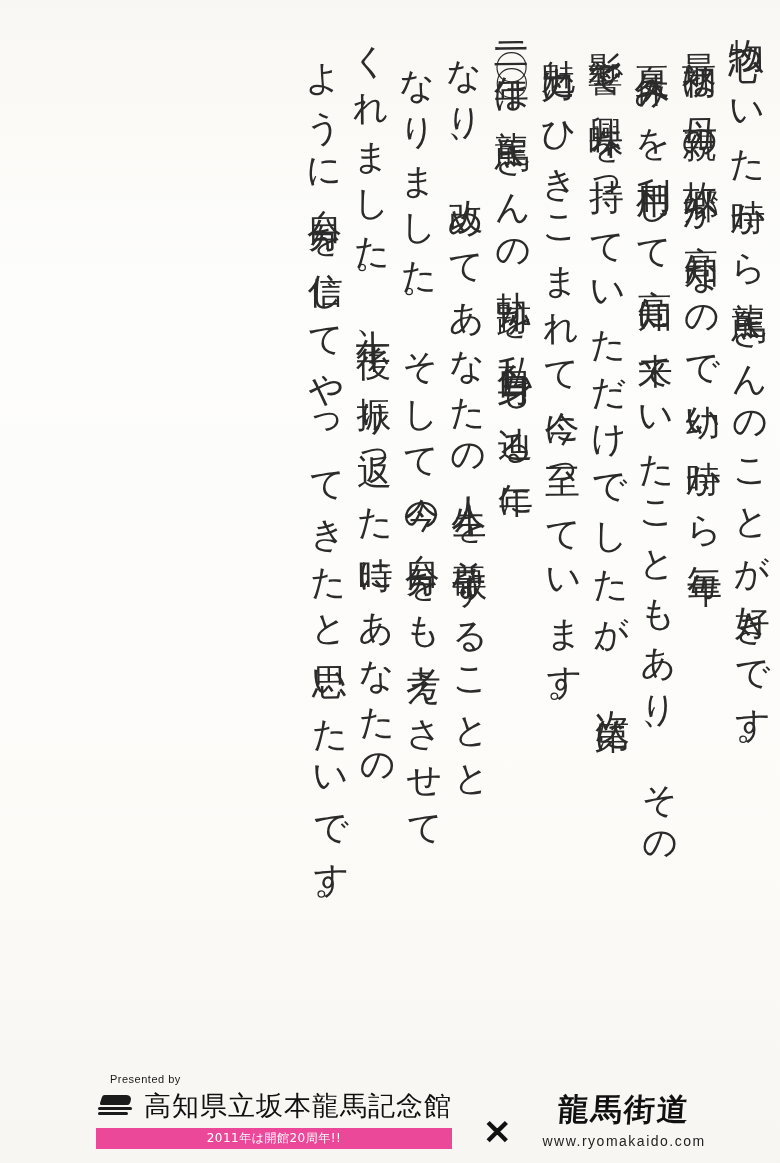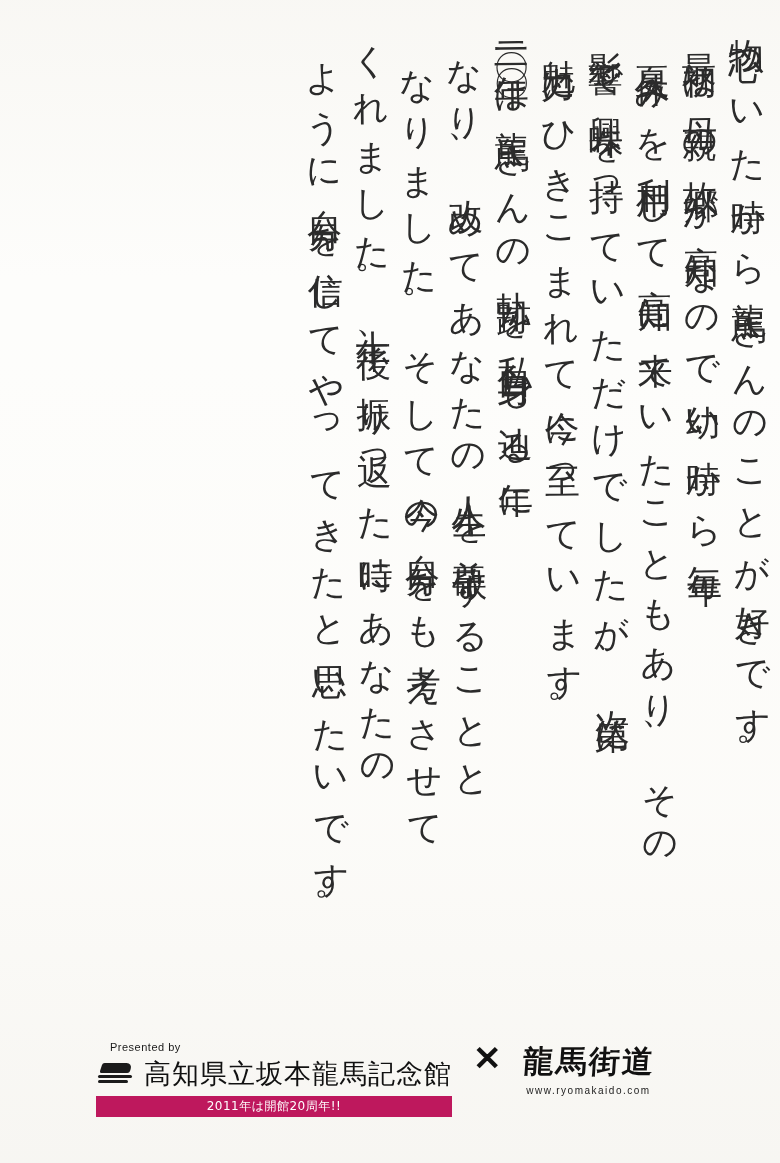--- a/index.html
+++ b/index.html
@@ -62,26 +62,26 @@
   .column.c6 { margin-top: 8px; }
   .column.c7 { margin-top: 26px; }
   .column.c8 { margin-top: 36px; }
   .column.c9 { margin-top: 12px; }
   .column.c10 { margin-top: 30px; }
 
   
   #footer {
     position: absolute;
     left: 96px;
-    bottom: 30px;
+    bottom: 14px;
     width: 560px;
     height: 92px;
     display: flex;
-    align-items: flex-start;
-    gap: 15px;
+    align-items: flex-end;
+    gap: 25px;
   }
   #presented-wrap {
     display: flex;
     flex-direction: column;
     align-items: flex-start;
     justify-content: flex-end;
   }
   #presented-by {
     font-size: 11px;
     color: #1a1a1a;
@@ -127,21 +127,21 @@
   #museum-name {
     font-family: "DejaVu Serif", serif;
     font-weight: normal;
     font-size: 27px;
     color: #111;
     letter-spacing: 1px;
     white-space: nowrap;
   }
   #anniversary-bar {
     margin-top: 4px;
-    background: #be185d;
+    background: #ec4899;
     color: #fff;
     font-family: "DejaVu Sans", sans-serif;
     font-size: 12px;
     text-align: center;
     padding: 2px 6px;
     letter-spacing: 0.5px;
     white-space: nowrap;
   }
   #cross-mark {
     font-family: "Liberation Sans", sans-serif;
@@ -160,21 +160,21 @@
     font-family: "DejaVu Serif", serif;
     font-size: 31px;
     font-weight: bold;
     color: #111;
     letter-spacing: 2px;
     white-space: nowrap;
     transform: skewX(-4deg);
   }
   #kaido-url {
     font-family: "Liberation Sans", sans-serif;
-    font-size: 10px;
+    font-size: 14px;
     color: #222;
     letter-spacing: 1.5px;
     margin-top: 2px;
   }
 </style>
 </head>
 <body>
 
 <div id="page">
 

